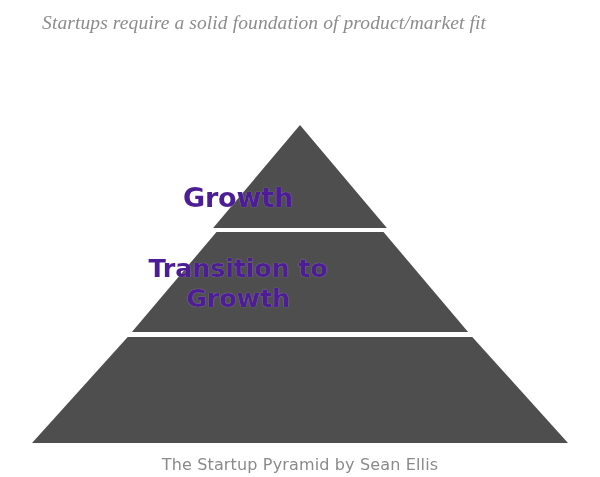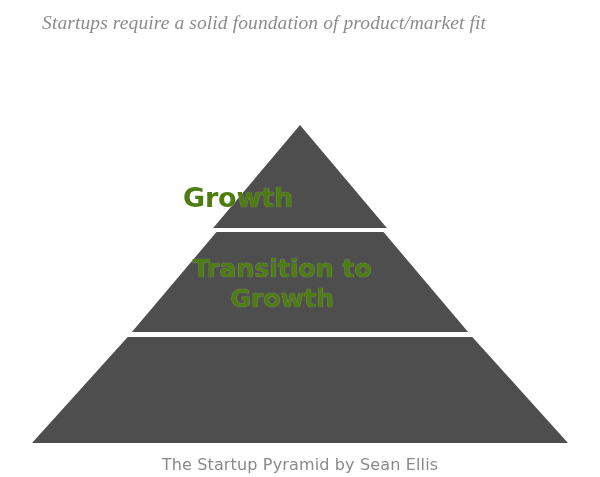--- a/index.html
+++ b/index.html
@@ -52,37 +52,36 @@
     left: 0;
     top: 0;
     display: block;
   }
 
   .tier-label {
     position: absolute;
     width: 476px;
     left: 0;
     text-align: center;
-    color: #4d7c0f;
+    color: #4c1d95;
     font-family: "DejaVu Sans", "Liberation Sans", sans-serif;
     font-weight: bold;
     letter-spacing: -0.2px;
     pointer-events: none;
     text-shadow: 0 0 1px rgba(255,255,255,0.55);
   }
   .tier-label.growth {
     top: 182px;
     font-size: 27px;
     line-height: 32px;
   }
   .tier-label.transition {
     top: 253px;
     font-size: 25.5px;
     line-height: 30px;
-    padding-left: 44px;
   }
   .tier-label.pmf {
     top: 371px;
     font-size: 27px;
     line-height: 32px;
   }
   .tier-label .l {
     display: block;
   }
 

